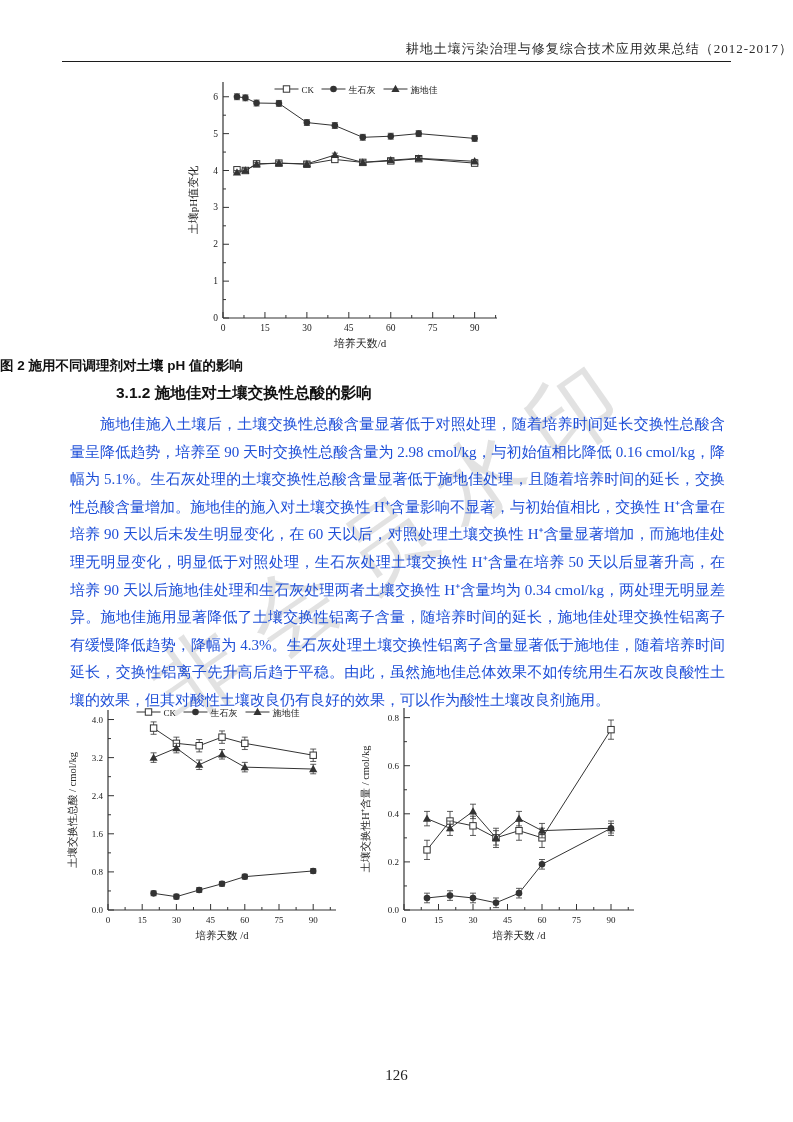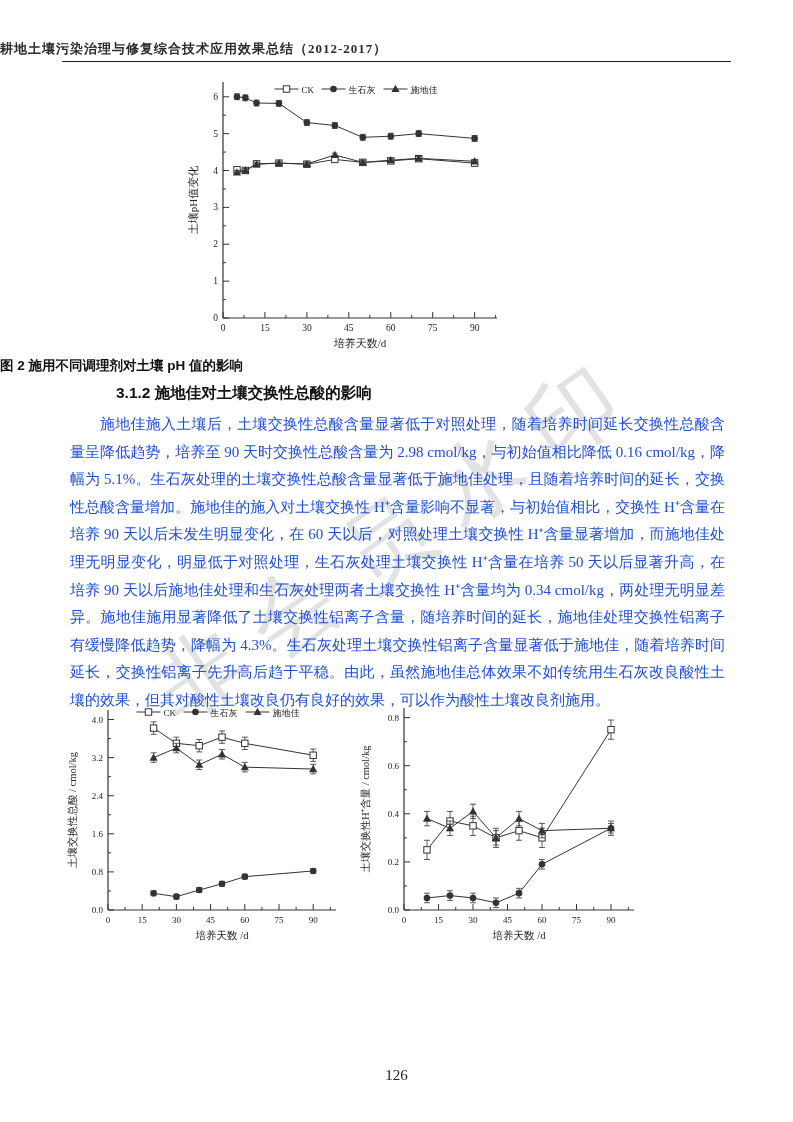--- a/index.html
+++ b/index.html
@@ -1,22 +1,22 @@
 <!DOCTYPE html>
 <html><head>
 <meta charset="utf-8">
 <style>
   html,body{margin:0;padding:0;}
   body{
     width:793px;height:1122px;position:relative;background:#ffffff;
     font-family:"Liberation Serif", serif;color:#1a1a1a;overflow:hidden;
   }
   .header-title{
-    position:absolute;top:40px;left:0;width:100%;text-align:left;
-    font-size:13px;font-weight:700;color:#2b2b2b;letter-spacing:1px;
+    position:absolute;top:40px;left:0;width:100%;text-align:right;
+    font-size:13px;font-weight:400;color:#2b2b2b;letter-spacing:1px;
   }
   .header-rule{
     position:absolute;top:61px;left:62px;width:669px;height:0;
     border-bottom:1.6px solid #1c1c1c;
   }
   .watermark{
     position:absolute;left:50%;top:537px;
     transform:translate(-50%,-50%) rotate(-35deg);
     font-family:"Liberation Sans", sans-serif;
     font-size:88px;letter-spacing:26px;white-space:nowrap;

